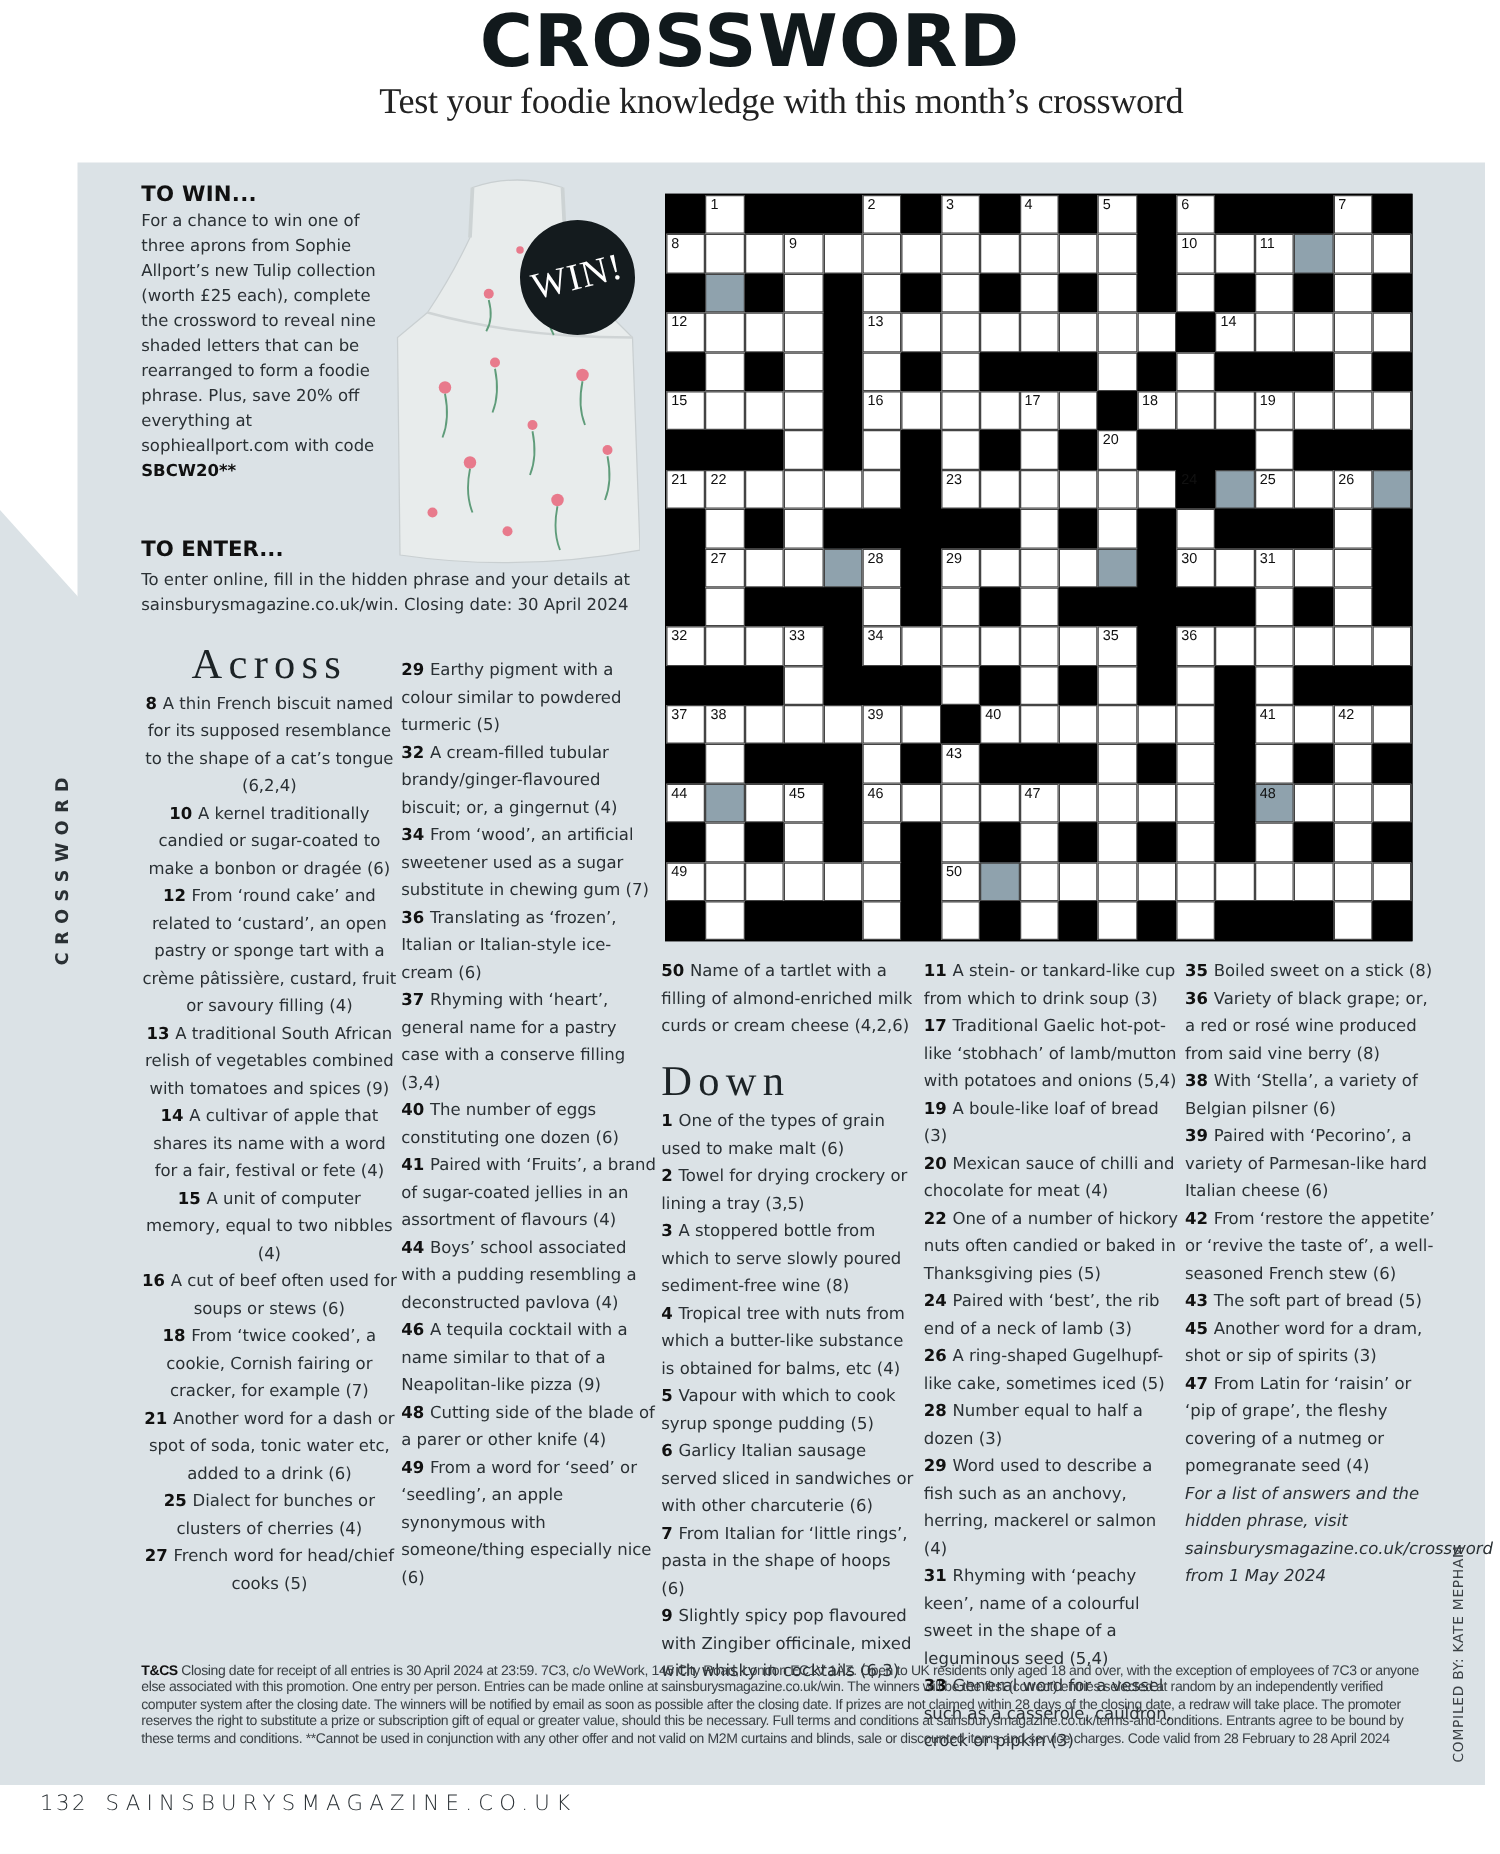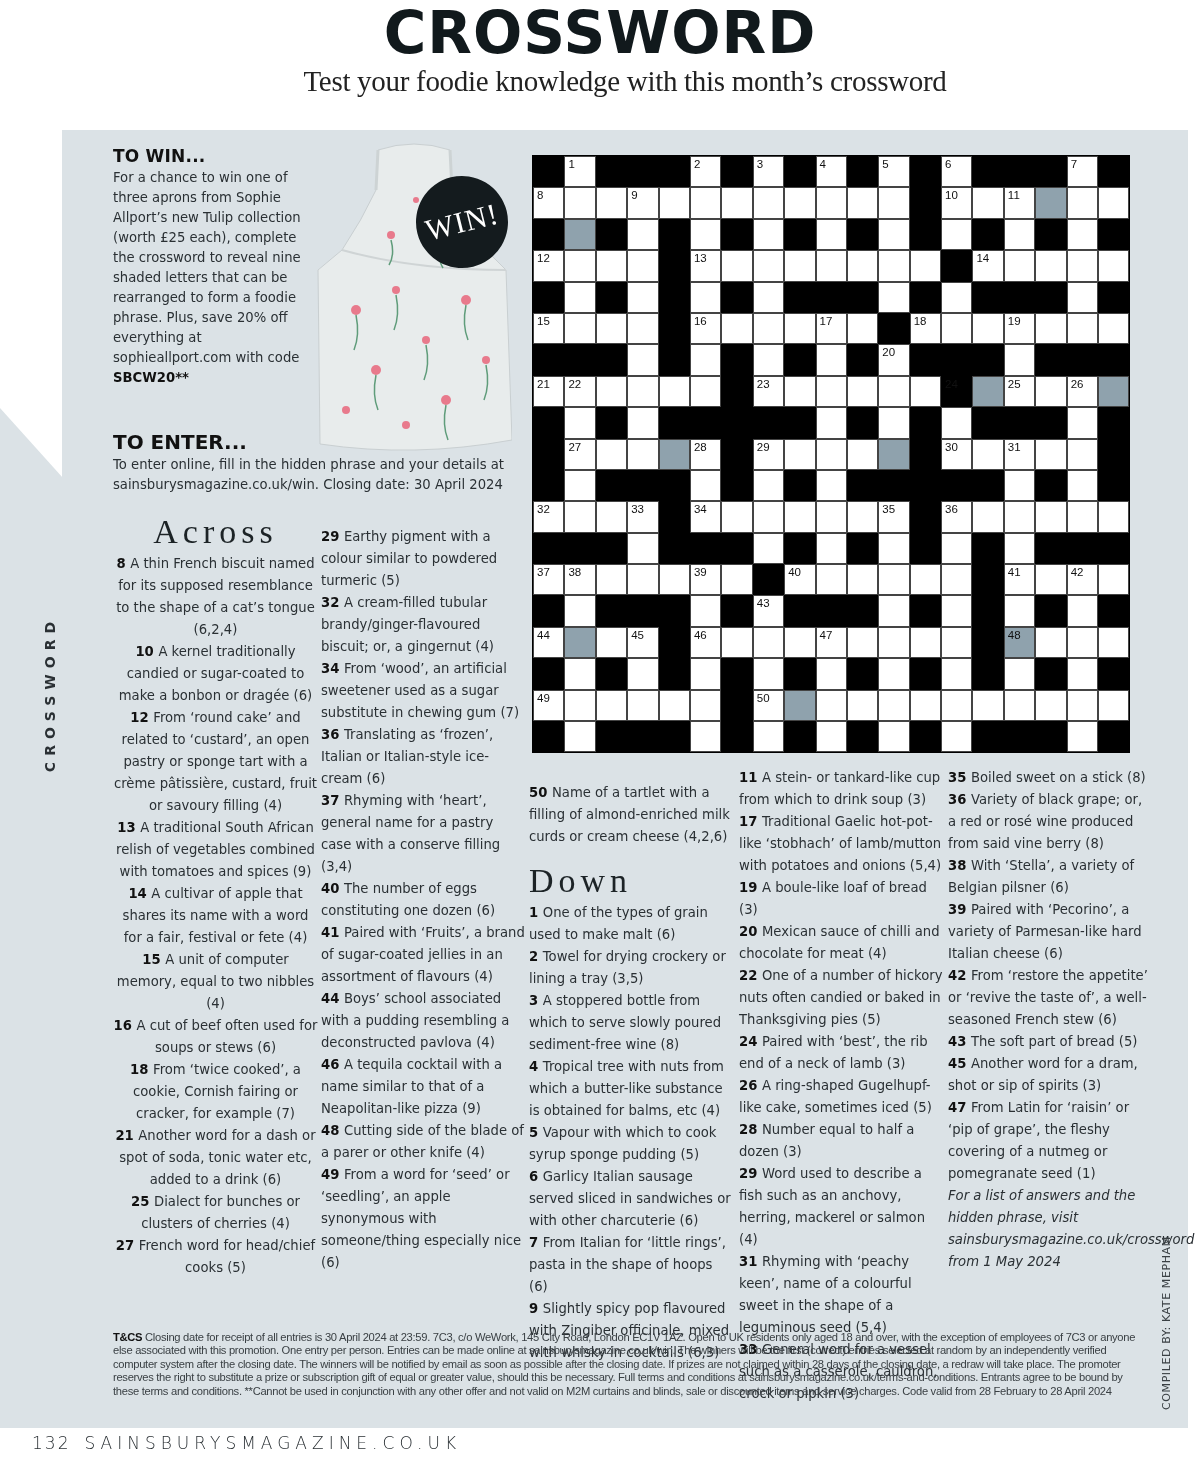--- a/index.html
+++ b/index.html
@@ -48,38 +48,38 @@
   }
   .win-badge {
     position: absolute; left: 416px; top: 176px; width: 92px; height: 92px;
     border-radius: 50%; background: #141b1e; color: #fff;
     font-family: "Liberation Serif", serif; font-size: 30px;
     display: flex; align-items: center; justify-content: center;
     transform: rotate(-14deg); letter-spacing: 1px;
   }
 
   .enter-head {
-    position: absolute; left: 113px; top: 430px; font-weight: bold; font-size: 20px; color: #111;
+    position: absolute; left: 113px; top: 430px; font-weight: bold; font-size: 17px; color: #111;
   }
   .enter-body {
     position: absolute; left: 113px; top: 455px; width: 410px; font-size: 13.2px;
     line-height: 20px; color: #2a3034;
   }
 
   .section-title {
     font-family: "Liberation Serif", serif; font-size: 34px; letter-spacing: 5px;
     color: #1c2326; line-height: 38px; margin-bottom: 2px;
   }
   .clue-col {
     position: absolute; font-size: 13.2px; line-height: 22px; color: #2a3034;
   }
   .clue-col .clue-num { font-weight: bold; color: #111; }
   .col1 { left: 113px; top: 513px; width: 205px; text-align: center; }
   .col2 { left: 321px; top: 526px; width: 205px; }
-  .col3 { left: 529px; top: 767px; width: 205px; margin-top: 15px; }
+  .col3 { left: 529px; top: 767px; width: 205px; }
   .col4 { left: 739px; top: 767px; width: 205px; }
   .col5 { left: 948px; top: 767px; width: 200px; }
   .clue { display: block; }
   .note { font-style: italic; display: block; }
 
   .grid {
     position: absolute; left: 532px; top: 155px;
     display: grid; grid-template-columns: repeat(19, 31.4px); grid-template-rows: repeat(19, 31.4px);
     background: #000; border: 1px solid #000;
   }
@@ -683,21 +683,21 @@
 </div>
 <div class="clue-col col5">
   <div>
       <span class="clue"><span class="clue-num">35 </span><span>Boiled sweet on a stick (8)</span></span>
       <span class="clue"><span class="clue-num">36 </span><span>Variety of black grape; or, a red or rosé wine produced from said vine berry (8)</span></span>
       <span class="clue"><span class="clue-num">38 </span><span>With ‘Stella’, a variety of Belgian pilsner (6)</span></span>
       <span class="clue"><span class="clue-num">39 </span><span>Paired with ‘Pecorino’, a variety of Parmesan-like hard Italian cheese (6)</span></span>
       <span class="clue"><span class="clue-num">42 </span><span>From ‘restore the appetite’ or ‘revive the taste of’, a well-seasoned French stew (6)</span></span>
       <span class="clue"><span class="clue-num">43 </span><span>The soft part of bread (5)</span></span>
       <span class="clue"><span class="clue-num">45 </span><span>Another word for a dram, shot or sip of spirits (3)</span></span>
-      <span class="clue"><span class="clue-num">47 </span><span>From Latin for ‘raisin’ or ‘pip of grape’, the fleshy covering of a nutmeg or pomegranate seed (1)</span></span>
+      <span class="clue"><span class="clue-num">47 </span><span>From Latin for ‘raisin’ or ‘pip of grape’, the fleshy covering of a nutmeg or pomegranate seed (4)</span></span>
     </div>
   <span class="note">For a list of answers and the hidden phrase, visit sainsburysmagazine.co.uk/crossword from 1 May 2024</span>
 </div>
 
 <div class="tcs"><b>T&amp;CS</b> <span>Closing date for receipt of all entries is 30 April 2024 at 23:59. 7C3, c/o WeWork, 145 City Road, London EC1V 1AZ. Open to UK residents only aged 18 and over, with the exception of employees of 7C3 or anyone else associated with this promotion. One entry per person. Entries can be made online at sainsburysmagazine.co.uk/win. The winners will be the first (correct) entries selected at random by an independently verified computer system after the closing date. The winners will be notified by email as soon as possible after the closing date. If prizes are not claimed within 28 days of the closing date, a redraw will take place. The promoter reserves the right to substitute a prize or subscription gift of equal or greater value, should this be necessary. Full terms and conditions at sainsburysmagazine.co.uk/terms-and-conditions. Entrants agree to be bound by these terms and conditions. **Cannot be used in conjunction with any other offer and not valid on M2M curtains and blinds, sale or discounted items and service charges. Code valid from 28 February to 28 April 2024</span></div>
 <div class="compiled">COMPILED BY: KATE MEPHAM</div>
 
 <div class="footer"><span class="pg">132</span><span>SAINSBURYSMAGAZINE.CO.UK</span></div>
 
 </body></html>

